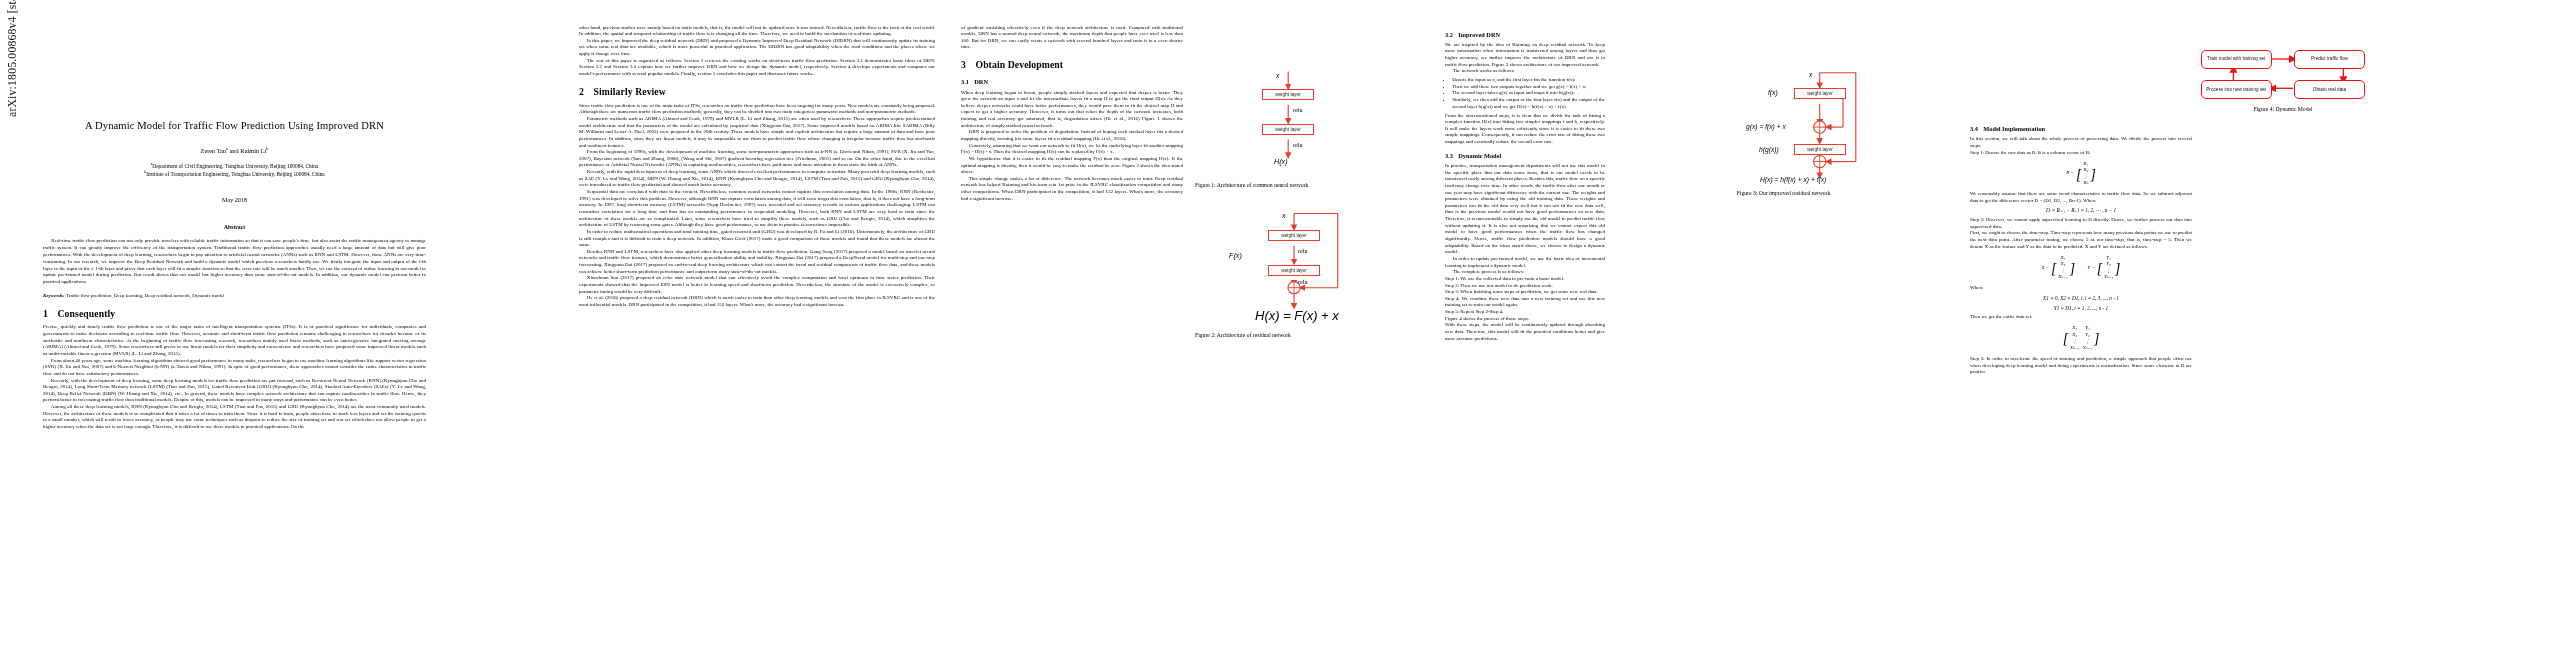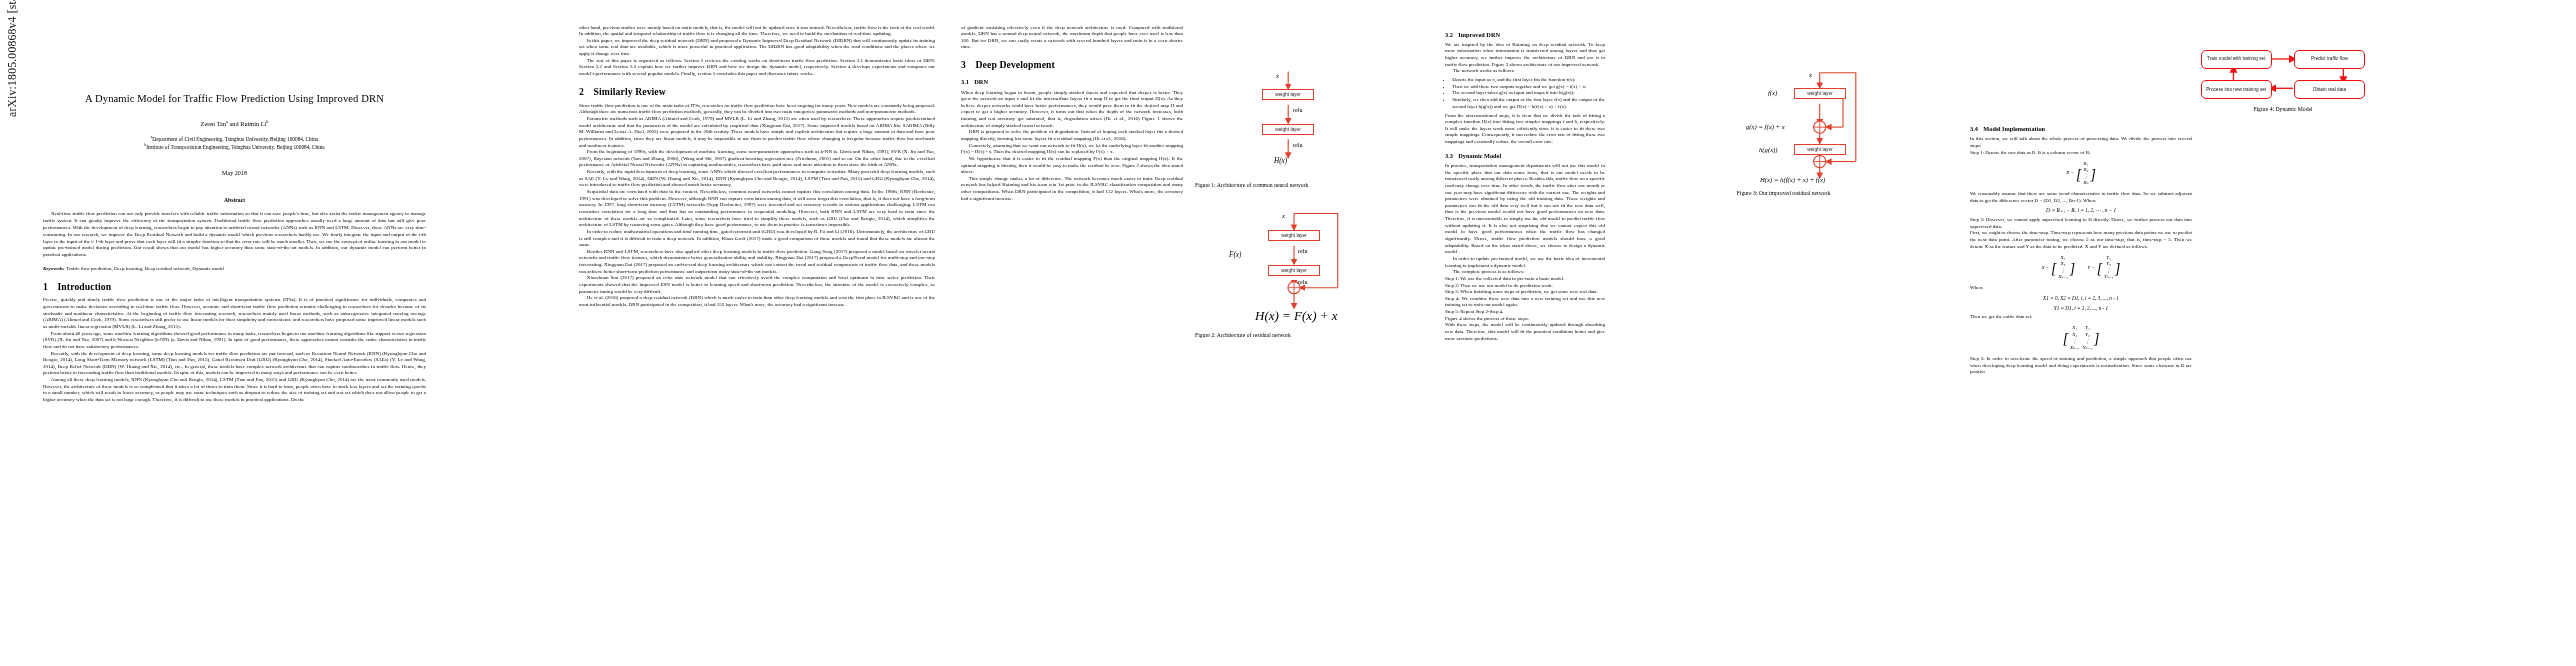--- a/index.html
+++ b/index.html
@@ -24,21 +24,21 @@
   .col p.noind{text-indent:0;}
   .sec-h1{font-size:9.7px;font-weight:bold;margin:8.3px 0 3.9px 0;text-indent:0;
           font-family:"Liberation Serif",serif;letter-spacing:0.1px;}
   .sec-h1 .num{display:inline-block;min-width:14.5px;}
   .sec-h2{font-size:6.3px;font-weight:bold;margin:6.1px 0 2.8px 0;text-indent:0;}
   .sec-h2 .num{display:inline-block;min-width:13.3px;}
   .eqn{text-align:center;font-style:italic;margin:2.8px 0;text-indent:0;font-size:5.2px;}
 
   
   #col1{left:43px;width:383px;}
-  #paper-title{font-size:10.6px;text-align:center;margin-top:92px;letter-spacing:0.1px;
+  #paper-title{font-size:10.6px;text-align:center;margin-top:119px;letter-spacing:0.1px;
                font-family:"Liberation Serif",serif;}
   #authors{font-size:6.3px;text-align:center;margin-top:12.8px;}
   .affil{font-size:5.3px;text-align:center;line-height:1.42;margin-top:6.7px;}
   #pub-date{font-size:6.1px;text-align:center;margin-top:17px;}
   #abstract-head{font-size:5.7px;font-weight:bold;text-align:center;margin-top:20px;}
   #abstract-body{font-size:5px;text-align:justify;margin-top:7.2px;line-height:1.36;text-indent:8.3px;}
   #keywords{font-size:5px;margin-top:6.7px;}
   #keywords b{font-style:italic;}
   sup{font-size:.68em;vertical-align:super;}
 
@@ -50,21 +50,21 @@
   #col6{left:1967px;width:222px;padding-top:24.5px;}
 
   
   .figwrap{position:absolute;}
   .figcap{font-size:5.7px;text-align:center;margin-top:5px;white-space:nowrap;}
 
   
   .nbox{border:1.3px solid #e0402a;background:#fff;color:#222;
         font-family:"Liberation Sans",sans-serif;font-size:4.8px;
         text-align:center;padding:1.9px 0;width:52px;box-sizing:border-box;}
-  .varlbl{font-style:italic;font-family:Liberation Serif, serif;}
+  .varlbl{font-style:italic;font-family:Liberation Sans, sans-serif;}
 
   
   .rbox{border:1.4px solid #ee1111;border-radius:5px;background:#fff;
         font-family:"Liberation Sans",sans-serif;font-size:4.7px;color:#151515;
         display:flex;align-items:center;justify-content:center;text-align:center;
         line-height:1.25;box-sizing:border-box;}
 
   
   .matrix{display:inline-flex;align-items:center;font-style:italic;font-size:5px;}
   .brk{font-size:2.9em;font-weight:100;line-height:.72;}
@@ -94,21 +94,21 @@
 
     <div id="abstract-head">Abstract</div>
     <div id="abstract-body">Real-time traffic flow prediction can not only provide travelers with reliable traffic information so that it can save people's time, but also assist the traffic management agency to manage traffic system. It can greatly improve the efficiency of the transportation system. Traditional traffic flow prediction approaches usually need a large amount of data but still give poor performances. With the development of deep learning, researchers begin to pay attention to artificial neural networks (ANNs) such as RNN and LSTM. However, these ANNs are very time-consuming. In our research, we improve the Deep Residual Network and build a dynamic model which previous researchers hardly use. We firstly integrate the input and output of the i-th layer to the input of the i+1-th layer and prove that each layer will fit a simpler function so that the error rate will be much smaller. Then, we use the concept of online learning in our model to update pre-trained model during prediction. Our result shows that our model has higher accuracy than some state-of-the-art models. In addition, our dynamic model can perform better in practical applications.</div>
 
     <div id="keywords">
       <b>Keywords:</b>
       <span>Traffic flow prediction, Deep learning, Deep residual network, Dynamic model</span>
     </div>
 
     <div class="sec-h1">
-      <span class="num">1</span><span>Introduction</span>
+      <span class="num">1</span><span>Consequently</span>
     </div>
 
     <p class="noind">Precise, quickly and timely traffic flow prediction is one of the major tasks of intelligent transportation systems (ITSs). It is of practical significance for individuals, companies and governments to make decisions according to real-time traffic flow. However, accurate and short-term traffic flow prediction remains challenging to researchers for decades because of its stochastic and nonlinear characteristics. At the beginning of traffic flow forecasting research, researchers mainly used linear methods, such as autoregressive integrated moving average (ARIMA) (Ahmed and Cook, 1979). Some researchers still prefer to use linear models for their simplicity and convenience and researchers have proposed some improved linear models such as multi-variable linear regression (MVLR) (L. Li and Zhang, 2015).</p>
     <p>From about 40 years ago, some machine learning algorithms showed good performance in many tasks, researchers began to use machine learning algorithms like support vector regression (SVR) (X. Jin and Yao, 2007) and k-Nearest Neighbor (k-NN) (a. Davis and Nihan, 1991). In spite of good performance, these approaches cannot consider the entire characteristics in traffic flow and do not have satisfactory performances.</p>
     <p>Recently, with the development of deep learning, some deep learning models for traffic flow prediction are put forward, such as Recurrent Neural Network (RNN) (Kyunghyun Cho and Bengio, 2014), Long Short-Term Memory network (LSTM) (Tian and Pan, 2015), Gated Recurrent Unit (GRU) (Kyunghyun Cho, 2014), Stacked Auto-Encoders (SAEs) (Y. Lv and Wang, 2014), Deep Belief Network (DBN) (W. Huang and Xie, 2014), etc.. In general, these models have complex network architecture that can capture nonlinearities in traffic flow. Hence, they perform better in forecasting traffic flow than traditional models. Despite of this, models can be improved in many ways and performance can be even better.</p>
     <p>Among all these deep learning models, RNN (Kyunghyun Cho and Bengio, 2014), LSTM (Tian and Pan, 2015) and GRU (Kyunghyun Cho, 2014) are the most commonly used models. However, the architecture of these models is so complicated that it takes a lot of times to train them. Since it is hard to train, people often have to stack less layers and set the training epochs to a small number, which will result in lower accuracy, or people may use some techniques such as dropout to reduce the size of training set and test set which does not allow people to get a higher accuracy when the data set is not large enough. Therefore, it is difficult to use these models in practical applications. On the</p>
   </div>
 
   <div class="col" id="col2">
     <p class="noind">other hand, previous studies were mainly based on static models, that is, the model will not be updated once it was trained. Nevertheless, traffic flow is the trick of the real world. In addition, the spatial and temporal relationship of traffic flow is is changing all the time. Therefore, we need to build the mechanism of real-time updating.</p>
@@ -127,21 +127,21 @@
     <p>In order to reduce mathematical operations and total running time, gated recurrent unit (GRU) was developed by R. Fu and Li (2016). Unfortunately, the architecture of GRU is still complex and it is difficult to train a deep network. In addition, Klaus Greff (2017) made a good comparison of these models and found that these models are almost the same.</p>
     <p>Besides RNN and LSTM, researchers have also applied other deep learning models to traffic flow prediction. Gang Song (2017) proposed a model based on wavelet neural networks and traffic flow features, which demonstrates better generalization ability and stability. Xingyuan Dai (2017) proposed a DeepTrend model for multi-step and one-step forecasting. Xingyuan Dai (2017) proposed an end-to-end deep learning architecture which can extract the trend and residual components of traffic flow data, and these models can achieve better short-term prediction performance and outperform many state-of-the-art models.</p>
     <p>Xiaochuan Sun (2017) proposed an echo state network model that can effectively avoid the complex computation and local optimum in time series prediction. Their experiments showed that the improved ESN model is better in learning speed and short-term prediction. Nevertheless, the structure of the model is excessively complex, so parameter tuning would be very difficult.</p>
     <p>He et al. (2016) proposed a deep residual network (DRN) which is much easier to train than other deep learning models and won the first place in ILSVRC and is one of the most influential models. DRN participated in the competition, it had 152 layers. What's more, the accuracy had a significant increase.</p>
   </div>
 
   <div class="col" id="col3">
     <p class="noind">of gradient vanishing effectively even if the deep network architecture is used. Compared with traditional models, DRN has a normal deep neural network, the maximum depth that people have ever used is less than 100. But for DRN, we can easily create a network with several hundred layers and train it in a even shorter time.</p>
 
     <div class="sec-h1">
-      <span class="num">3</span><span>Deep Development</span>
+      <span class="num">3</span><span>Obtain Development</span>
     </div>
 
     <div class="sec-h2">
       <span class="num">3.1</span><span>DRN</span>
     </div>
 
     <p class="noind">When deep learning began to boom, people simply stacked layers and expected that deeper is better. They grew the network an input x and let the intermediate layers fit a map H to get the final output H(x). As they believe deeper networks could have better performances, they would pave them to fit the desired map H and expect to get a higher accuracy. However, it turns out that when the depth of the network increases, both training and test accuracy get saturated, that is, degradation arises (He et al., 2016) Figure 1 shows the architecture of simply stacked neural network.</p>
     <p>DRN is proposed to solve the problem of degradation. Instead of hoping each stacked layer fits a desired mapping directly, forming lets some layers fit a residual mapping (He et al., 2016).</p>
     <p>Concretely, assuming that we want our network to fit H(x), we let the underlying layer fit another mapping F(x) = H(x) - x. Then the desired mapping H(x) can be replaced by F(x) + x.</p>
     <p>We hypothesize that it is easier to fit the residual mapping F(x) than the original mapping H(x). If the optimal mapping is identity, then it would be easy to make the residual be zero. Figure 2 shows the idea stated above.</p>

